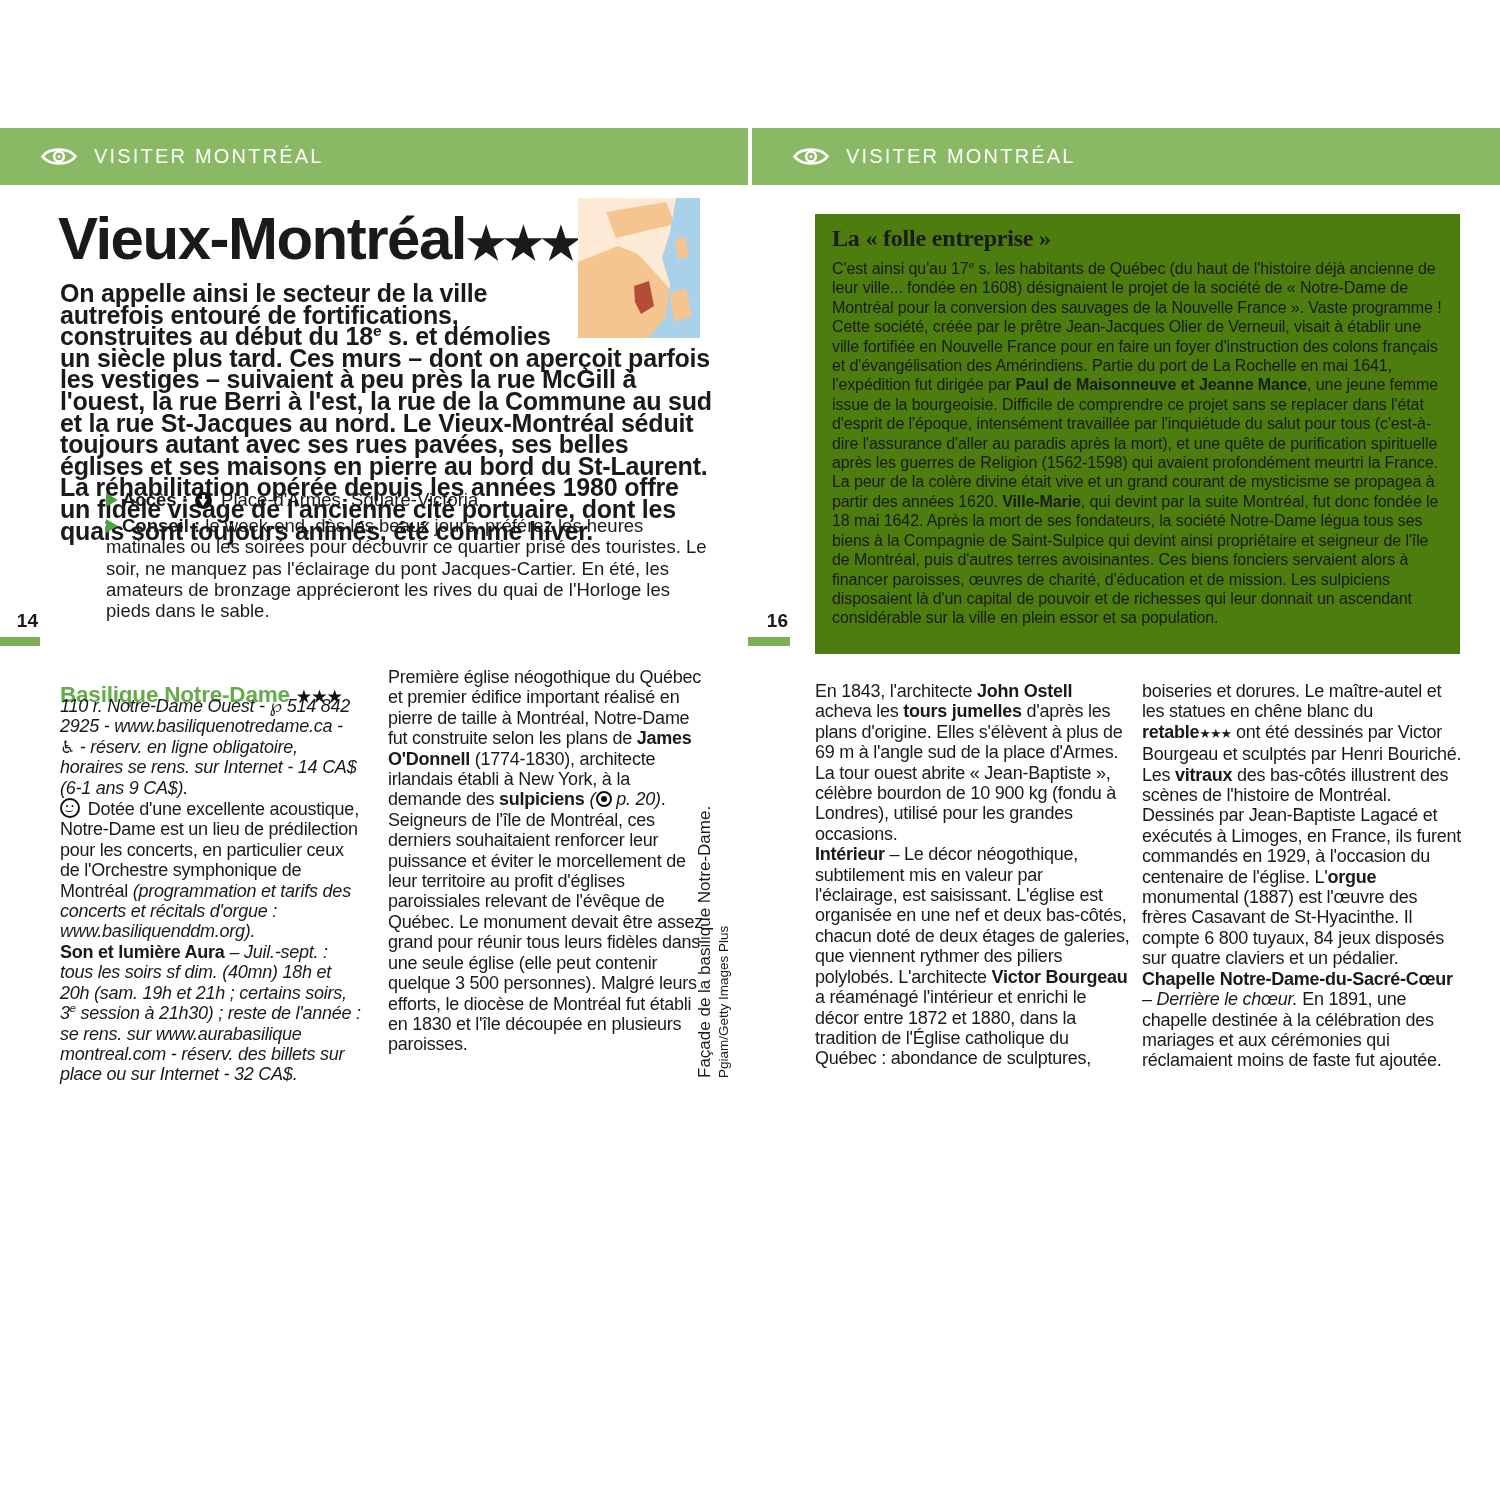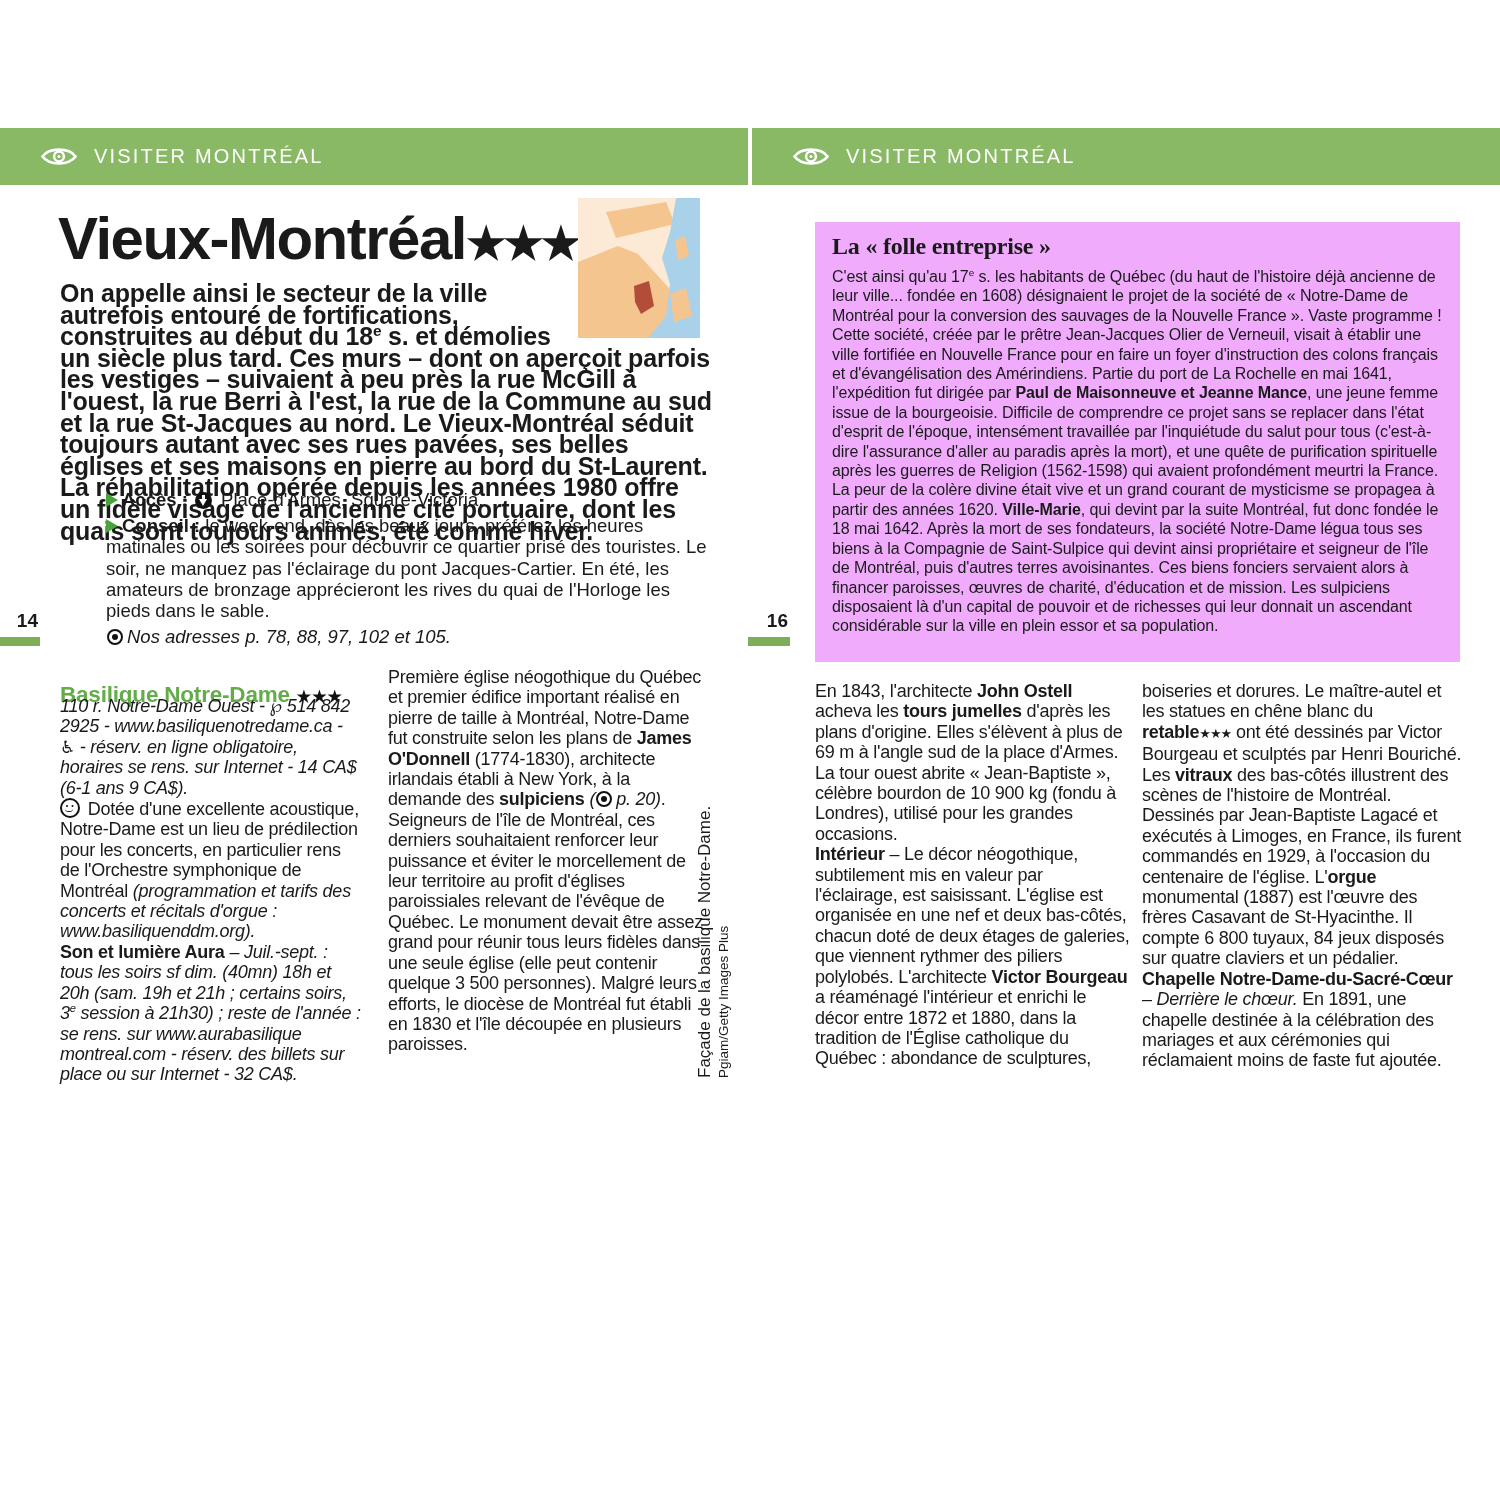--- a/index.html
+++ b/index.html
@@ -66,21 +66,21 @@
   .col p{margin:0;}
   .addr{font-style:italic;}
   .lcol1{position:absolute;left:60px;top:696px;width:302px;}
   .lcol2{position:absolute;left:388px;top:667px;width:318px;}
   .rcol1{position:absolute;left:815px;top:681px;width:315px;}
   .rcol2{position:absolute;left:1142px;top:681px;width:320px;}
   .instars{font-size:0.72em;letter-spacing:-1px;}
   sup{font-size:0.62em;line-height:0;}
 
   
-  .box{position:absolute;left:815px;top:222px;width:645px;height:440px;background:#f0abfc;
+  .box{position:absolute;left:815px;top:214px;width:645px;height:440px;background:#4d7c0f;
        box-sizing:border-box;padding:11px 17px;}
   .box h3{margin:0 0 7px 0;font-family:"Liberation Serif",serif;font-size:24px;font-weight:bold;letter-spacing:-0.2px;}
   .boxbody{font-size:16px;line-height:19.4px;letter-spacing:-0.1px;}
 
   
   .vcap{position:absolute;left:695px;top:1078px;transform:rotate(-90deg);transform-origin:0 0;width:262px;white-space:nowrap;}
   .vcap .caption{font-size:17px;line-height:20px;}
   .vcap .credit{font-size:13.5px;line-height:17px;}
 </style>
 </head>
@@ -120,33 +120,32 @@
     <polygon points="56,88 71,83 76,108 63,116 57,104" fill="#b34d3a"></polygon>
   </svg>
 
   <div class="intro">
     <span class="mapspacer"></span><span><span>On appelle ainsi le secteur de la ville autrefois entouré de fortifications, construites au début du 18</span><sup>e</sup><span> s. et démolies un siècle plus tard. Ces murs – dont on aperçoit parfois les vestiges – suivaient à peu près la rue McGill à l'ouest, la rue Berri à l'est, la rue de la Commune au sud et la rue St-Jacques au nord. Le Vieux-Montréal séduit toujours autant avec ses rues pavées, ses belles églises et ses maisons en pierre au bord du St-Laurent. La réhabilitation opérée depuis les années 1980 offre un fidèle visage de l'ancienne cité portuaire, dont les quais sont toujours animés, été comme hiver.</span></span>
   </div>
 
   <div class="infolines">
     <div class="line access"><span class="tri"></span><span style="font-weight: bold;">Accès : </span><span class="metro"></span><span> Place-d'Armes, Square-Victoria.</span></div>
     <div class="line conseil"><span class="tri"></span><span style="font-weight: bold;">Conseil : </span><span>le week-end, dès les beaux jours, préférez les heures matinales ou les soirées pour découvrir ce quartier prisé des touristes. Le soir, ne manquez pas l'éclairage du pont Jacques-Cartier. En été, les amateurs de bronzage apprécieront les rives du quai de l'Horloge les pieds dans le sable.</span></div>
-    <div class="line adresses"><span class="cref"></span><span style="font-style: italic;">Nos adresses p. 78, 88, 97, 102 et 105.</span></div>
   </div>
 
   <div class="pagenum pn-l">14</div>
   <div class="pagebar pb-l"></div>
   <div class="pagenum pn-r">16</div>
   <div class="pagebar pb-r"></div>
 
   <div class="colhead"><span>Basilique Notre-Dame</span><span class="hstars">★★★</span></div>
 
   <div class="col lcol1">
     <p class="addr"><span>110 r. Notre-Dame Ouest - </span><span class="phone">℘</span><span> 514 842 2925 - www.basiliquenotredame.ca - </span><span class="wc">♿</span><span> - réserv. en ligne obligatoire, horaires se rens. sur Internet - 14 CA$ (6-1 ans 9 CA$).</span></p>
-    <p><span class="smiley"></span><span> Dotée d'une excellente acoustique, Notre-Dame est un lieu de prédilection pour les concerts, en particulier rens de l'Orchestre symphonique de Montréal </span><span style="font-style: italic;">(programmation et tarifs des concerts et récitals d'orgue : www.basiliquenddm.org).</span></p>
+    <p><span class="smiley"></span><span> Dotée d'une excellente acoustique, Notre-Dame est un lieu de prédilection pour les concerts, en particulier ceux de l'Orchestre symphonique de Montréal </span><span style="font-style: italic;">(programmation et tarifs des concerts et récitals d'orgue : www.basiliquenddm.org).</span></p>
     <p><span style="font-weight: bold;">Son et lumière Aura</span><span> – </span><span style="font-style: italic;">Juil.-sept. : tous les soirs sf dim. (40mn) 18h et 20h (sam. 19h et 21h ; certains soirs, 3</span><sup style="font-style: italic;">e</sup><span style="font-style: italic;"> session à 21h30) ; reste de l'année : se rens. sur www.aurabasilique montreal.com - réserv. des billets sur place ou sur Internet - 32 CA$.</span></p>
   </div>
 
   <div class="col lcol2">
     <p><span>Première église néogothique du Québec et premier édifice important réalisé en pierre de taille à Montréal, Notre-Dame fut construite selon les plans de </span><span style="font-weight: bold;">James O'Donnell</span><span> (1774-1830), architecte irlandais établi à New York, à la demande des </span><span style="font-weight: bold;">sulpiciens</span><span> </span><span style="font-style: italic;">(</span><span class="cref"></span><span style="font-style: italic;">p. 20)</span><span>. Seigneurs de l'île de Montréal, ces derniers souhaitaient renforcer leur puissance et éviter le morcellement de leur territoire au profit d'églises paroissiales relevant de l'évêque de Québec. Le monument devait être assez grand pour réunir tous leurs fidèles dans une seule église (elle peut contenir quelque 3 500 personnes). Malgré leurs efforts, le diocèse de Montréal fut établi en 1830 et l'île découpée en plusieurs paroisses.</span></p>
   </div>
 
   <div class="vcap">
     <div class="caption">Façade de la basilique Notre-Dame.</div>
     <div class="credit">Pgiam/Getty Images Plus</div>

